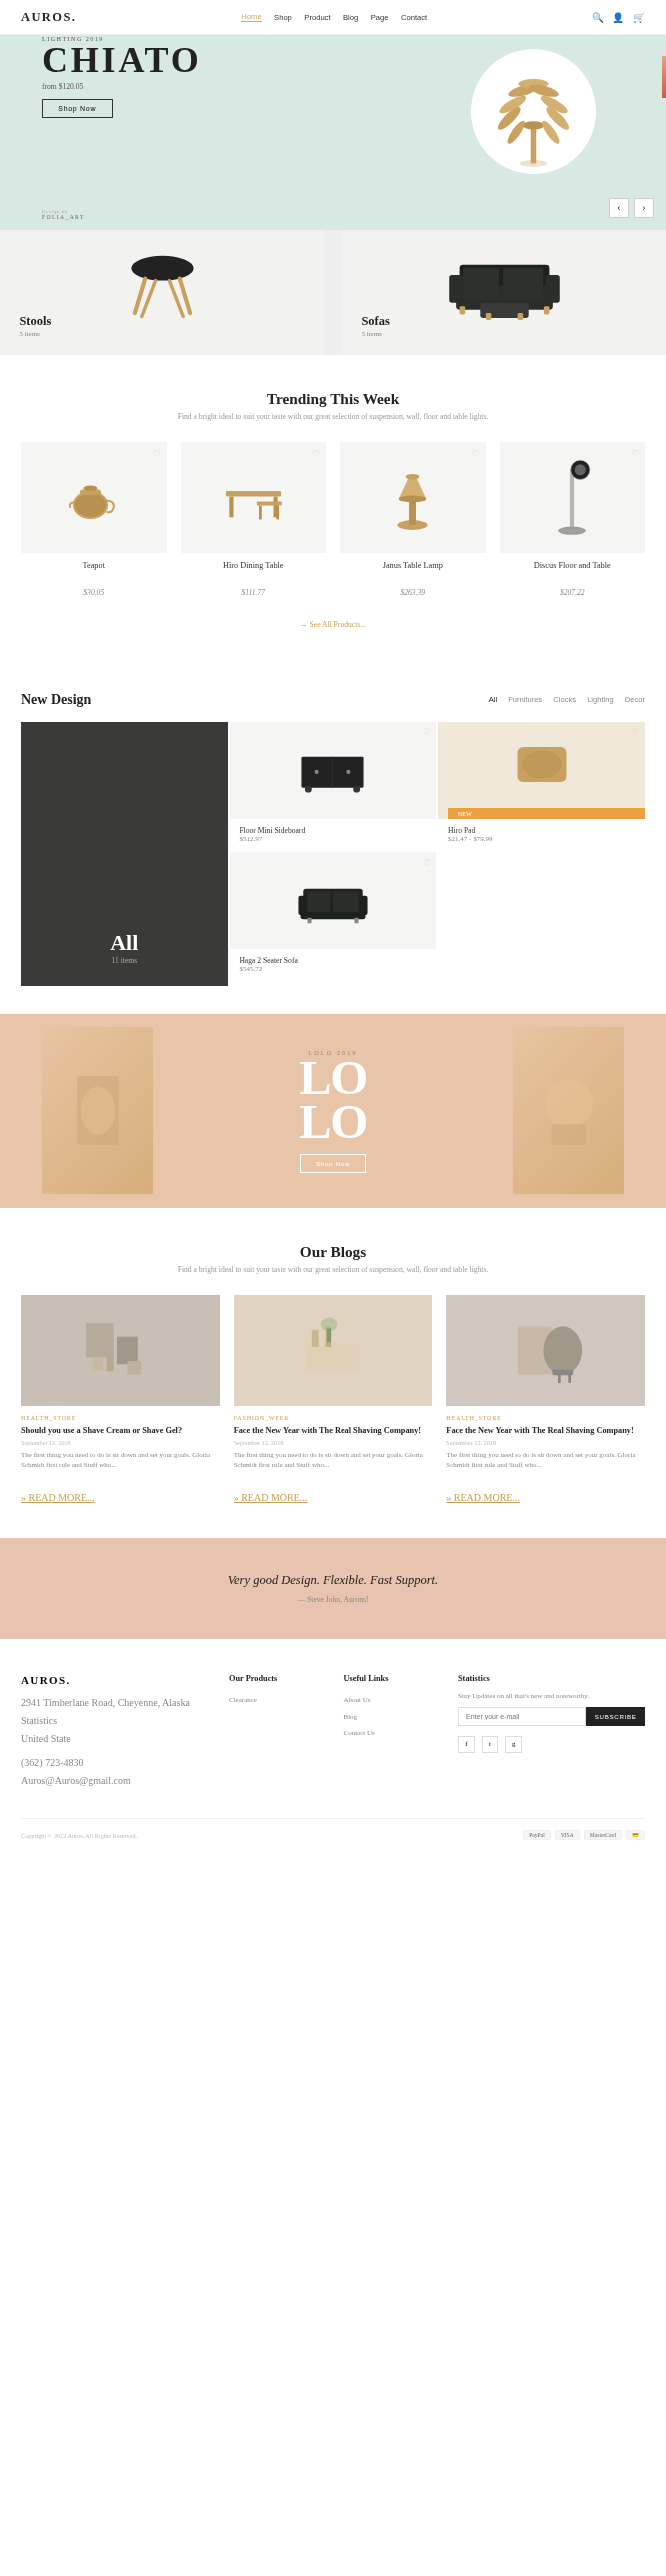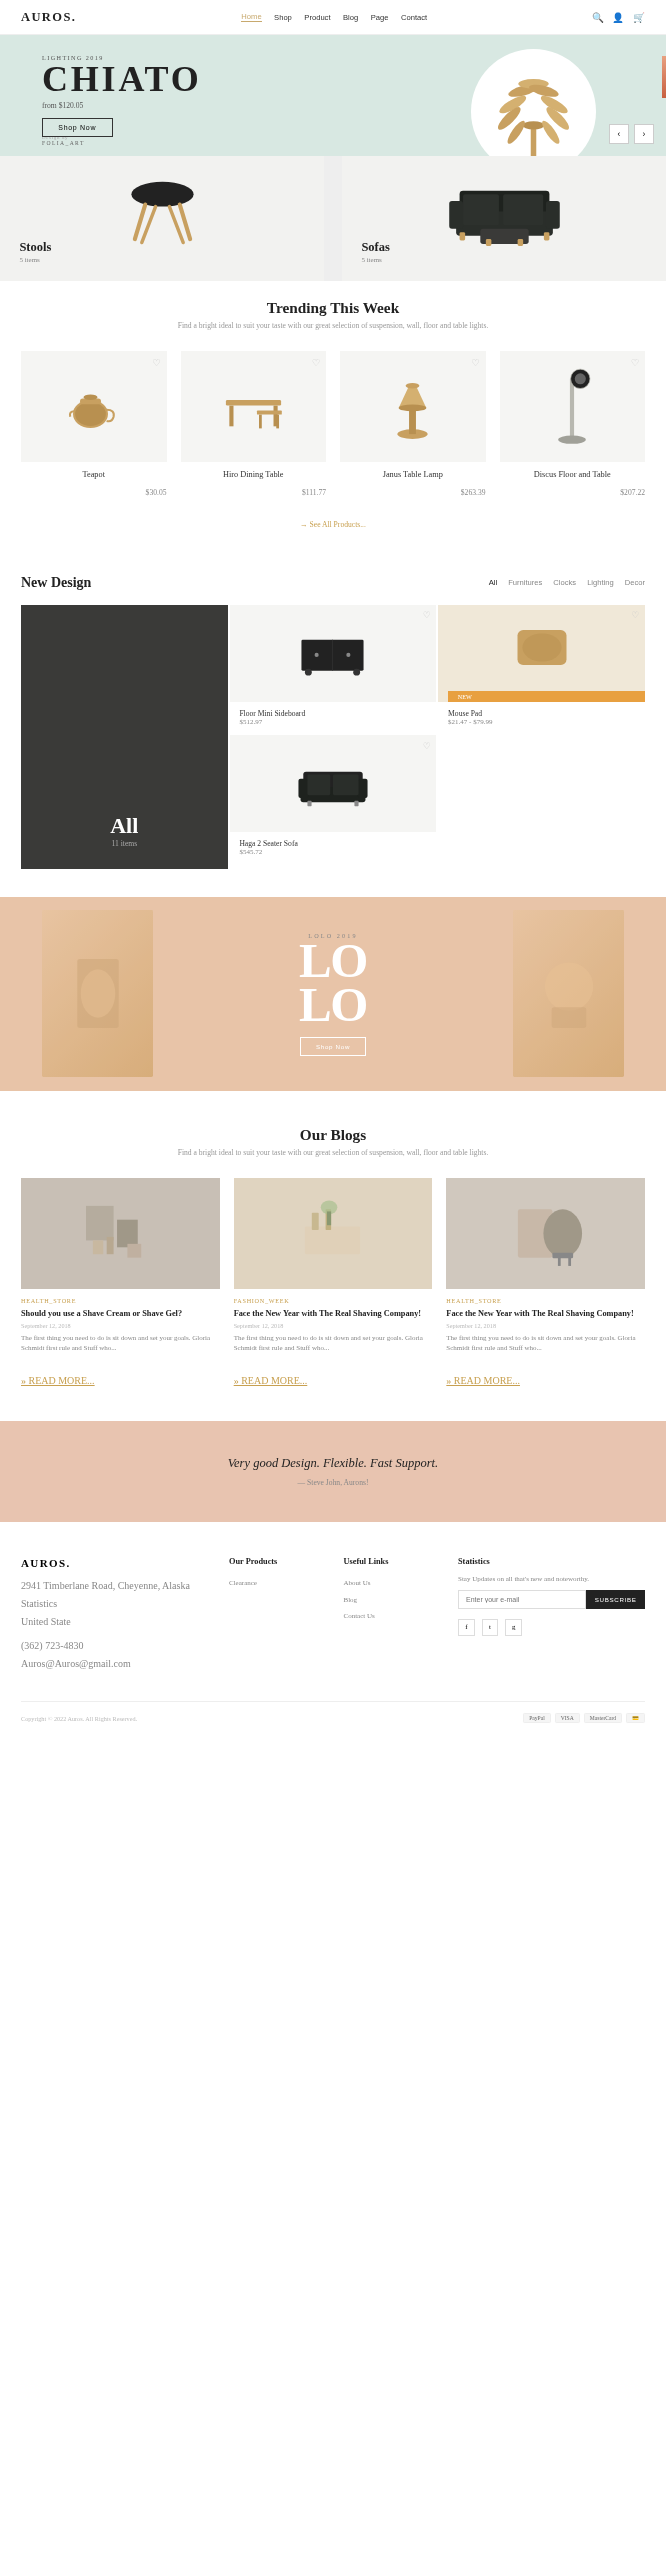--- a/index.html
+++ b/index.html
@@ -15,22 +15,22 @@
     nav { display: flex; gap: 12.5px; align-items: center; }
     nav a {
       font-size: 7.6px; color: #333; text-decoration: none; font-family: Arial, sans-serif;
     }
     nav a.active { color: #c8a96e; border-bottom: 0.7px solid #c8a96e; }
     .header-icons { display: flex; gap: 8.3px; align-items: center; }
     .header-icons span { font-size: 9.7px; cursor: pointer; color: #333; }
 
     
     .hero {
-      background: #d8e8e2; height: 121px; position: relative;
-      display: flex; align-items: center; overflow: hidden;
+      background: #d8e8e2; height: 195px; position: relative;
+      display: flex; align-items: flex-start; overflow: hidden;
     }
     .hero-text { padding-left: 42px; z-index: 2; }
     .hero-small { font-size: 6.2px; letter-spacing: 1.4px; color: #555; text-transform: uppercase; }
     .hero-title { font-size: 36px; font-weight: 900; letter-spacing: 2.8px; color: #222; line-height: 1; }
     .hero-price { font-size: 7.6px; color: #555; margin: 4.2px 0 8.3px; }
     .hero-btn {
       border: 0.7px solid #333; padding: 4.9px 15.3px; font-size: 7px;
       background: transparent; cursor: pointer; letter-spacing: 0.7px;
     }
     .hero-designer { position: absolute; bottom: 9.7px; left: 42px; font-size: 5.6px; color: #888; letter-spacing: 0.7px; }
@@ -67,37 +67,37 @@
     .stool-area {
       position: absolute; top: 7px; left: 0; right: 0; height: 90px;
       display: flex; align-items: center; justify-content: center;
     }
     .sofa-area {
       position: absolute; top: 7px; left: 0; right: 0; height: 90px;
       display: flex; align-items: center; justify-content: center;
     }
 
     
-    .section { padding: 18px 21px; }
+    .section { padding: 35px 21px; }
     .section-title { text-align: center; font-size: 15.3px; font-weight: 700; color: #222; margin-bottom: 4.2px; }
     .section-subtitle { text-align: center; font-size: 7.6px; color: #999; margin-bottom: 21px; }
     .products-grid { display: grid; grid-template-columns: repeat(4, 1fr); gap: 14px; }
     .product-card {
       position: relative; cursor: pointer;
     }
     .product-img-wrap {
       background: #f5f5f3; height: 111px; display: flex;
       align-items: center; justify-content: center; position: relative; margin-bottom: 8.3px;
     }
     .product-heart {
       position: absolute; top: 5.6px; right: 5.6px;
       font-size: 9.7px; color: #ccc; cursor: pointer;
     }
     .product-name { font-size: 8.3px; color: #333; text-align: center; }
-    .product-price { font-size: 7.6px; color: #888; text-align: right; margin-top: 9px; }
+    .product-price { font-size: 7.6px; color: #888; text-align: center; margin-top: 18px; font-style: italic; }
     .see-all {
       text-align: center; margin-top: 19.4px;
     }
     .see-all a { font-size: 7.6px; color: #c8a050; text-decoration: none; }
     .see-all a::before { content: '→ '; }
 
     
     .new-design-section { padding: 28px 21px; }
     .new-design-header {
       display: flex; align-items: center; justify-content: space-between; margin-bottom: 14px;
@@ -452,21 +452,21 @@
       <div class="nd-card nd-card-sm" style="background:#f0e8d8;">
         <div class="nd-heart">♡</div>
         <div class="nd-img-wrap">
           <svg width="56" height="49" viewBox="0 0 80 70">
             <rect x="5" y="10" width="70" height="50" rx="8" fill="#c8a060"></rect>
             <ellipse cx="40" cy="35" rx="28" ry="20" fill="#b89050" opacity="0.5"></ellipse>
           </svg>
         </div>
         <div style="background:#e8a040;padding:2.1px 9.7px;display:inline-block;font-size:6.2px;color:#fff;margin-left:9.7px;">NEW</div>
         <div class="nd-info">
-          <div class="nd-name">Mouse Pad</div>
+          <div class="nd-name">Hiro Pad</div>
           <div class="nd-price">$21.47 - $79.99</div>
         </div>
       </div>
 
       <div class="nd-card nd-card-sm">
         <div class="nd-heart">♡</div>
         <div class="nd-img-wrap">
           <svg width="76" height="49" viewBox="0 0 110 70">
             <rect x="8" y="30" width="94" height="32" rx="4" fill="#1e221e"></rect>
             <rect x="12" y="18" width="86" height="22" rx="4" fill="#222"></rect>

